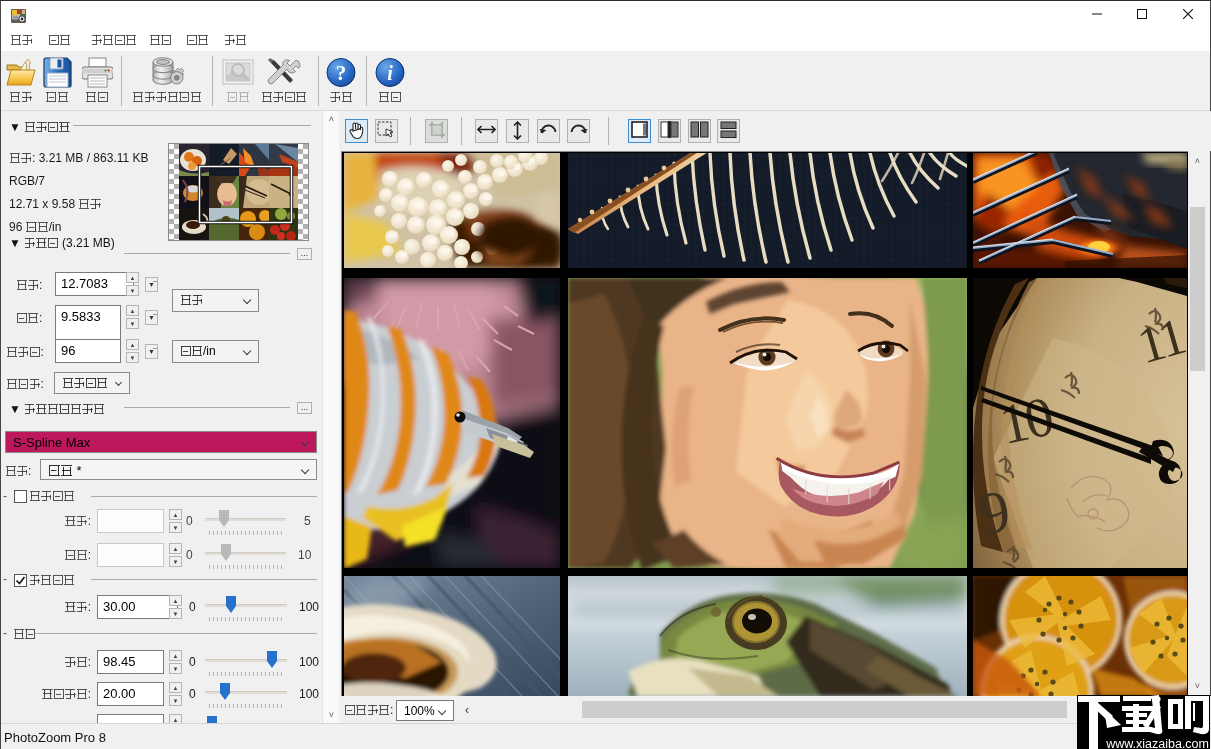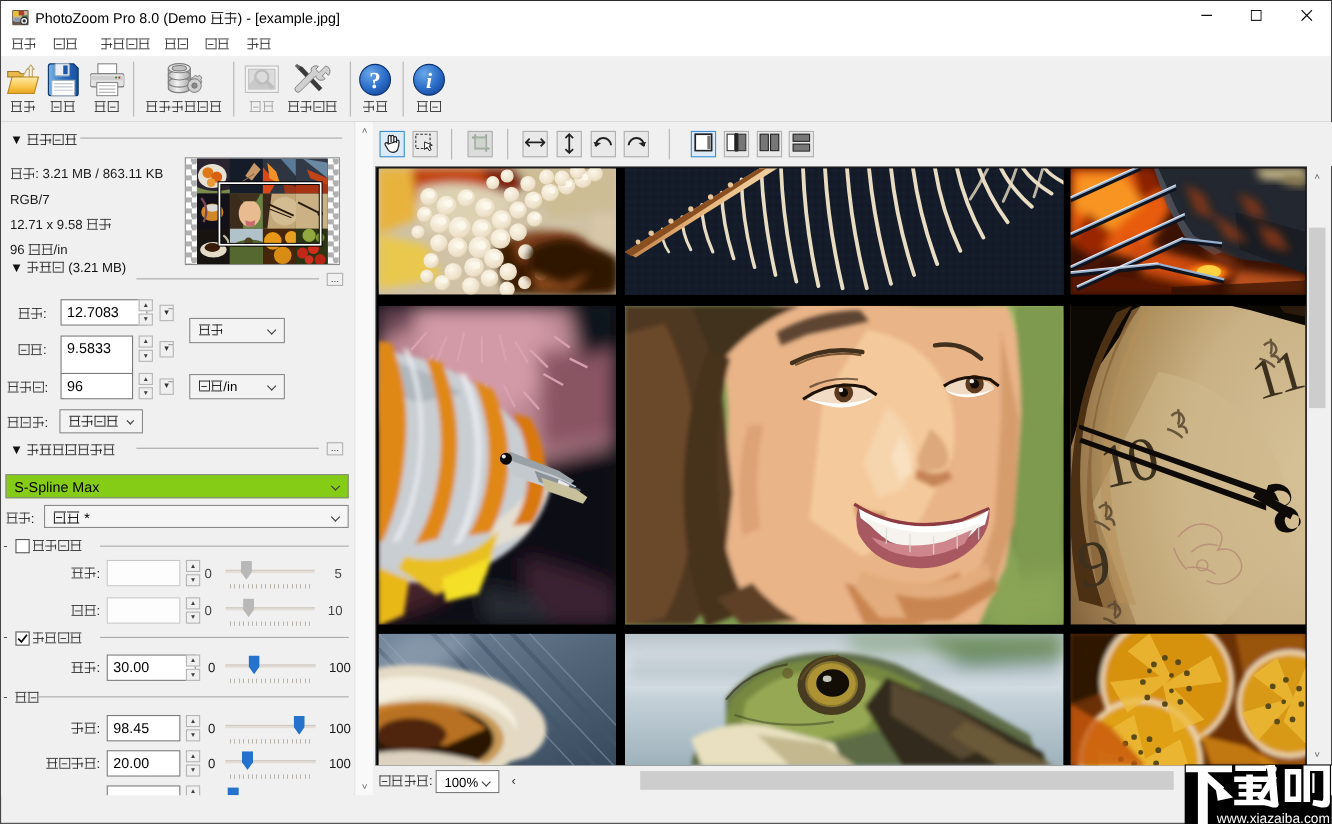--- a/index.html
+++ b/index.html
@@ -71,21 +71,20 @@
  <svg class="abs" style="left:10px;top:7px" width="16" height="16" viewBox="0 0 16 16">
         <rect x="0" y="1" width="15" height="14" rx="1" fill="#6a5a4a"></rect>
         <rect x="1" y="2" width="13" height="9" fill="#c8b89a"></rect>
         <rect x="1" y="2" width="5" height="5" fill="#e8c030"></rect>
         <rect x="6" y="2" width="5" height="4" fill="#b04028"></rect>
         <rect x="9" y="6" width="5" height="5" fill="#487048"></rect>
         <rect x="2" y="8" width="5" height="4" fill="#8898b8"></rect>
         <circle cx="11" cy="11" r="3.2" fill="#f0f0f0" stroke="#333" stroke-width="1"></circle>
         <circle cx="11" cy="11" r="1.4" fill="#203040"></circle>
       </svg>
- <div id="title-txt">PhotoZoom Pro 8.0 (Demo <span class="cj"></span><span class="cj b"></span>) - [example.jpg]</div>
  <div class="wbtn" style="left:1073px"><svg width="10" height="10" viewBox="0 0 10 10">
           <path d="M0 5h10" stroke="#111" stroke-width="1"></path>
         </svg></div>
  <div class="wbtn" style="left:1118px"><svg width="10" height="10" viewBox="0 0 10 10">
           <rect x="0.5" y="0.5" width="9" height="9" fill="none" stroke="#111" stroke-width="1"></rect>
         </svg></div>
  <div class="wbtn" style="left:1164px"><svg width="10" height="10" viewBox="0 0 10 10">
           <path d="M0 0l10 10M10 0L0 10" stroke="#111" stroke-width="1.1"></path>
         </svg></div>
 </div>
@@ -317,21 +316,21 @@
         <div class="u">▲</div>
         <div class="d">▼</div>
       </div>
  <div class="cons" style="left:144px;top:233px">▼̅</div>
  <div class="dd" style="left:171px;top:229px;width:87px;height:23px"><span class="cj c"></span><span class="cj"></span>/in<span class="chev"></span></div>
  <div class="ptxt" style="left:5px;top:266px"><span class="cj"></span><span class="cj c"></span><span class="cj b"></span>:</div>
  <div class="dd" style="left:53px;top:261px;width:76px;height:22px"><span class="cj"></span><span class="cj b"></span><span class="cj c"></span><span class="cj"></span><span class="chev" style="width:5px;height:5px"></span></div>
  <div class="sechead" style="left:8px;top:291px">▼ <span class="cj b"></span><span class="cj"></span><span class="cj"></span><span class="cj c"></span><span class="cj"></span><span class="cj b"></span><span class="cj"></span></div>
  <div class="secline" style="left:123px;top:296px;width:166px"></div>
  <div class="dots" style="left:296px;top:291px">...</div>
- <div class="dd" style="left:4px;top:320px;width:312px;height:22px;background:#84cc16;font-size:13px">S-Spline Max<span class="chev"></span></div>
+ <div class="dd" style="left:4px;top:320px;width:312px;height:22px;background:#be185d;font-size:13px">S-Spline Max<span class="chev"></span></div>
  <div class="ptxt" style="left:4px;top:353px"><span class="cj"></span><span class="cj b"></span>:</div>
  <div class="dd" style="left:39px;top:348px;width:277px;height:21px;background:#f5f5f5;font-size:13px"><span class="cj c"></span><span class="cj"></span> *<span class="chev"></span></div>
  <div class="ptxt" style="left:2px;top:378px;color:#555">-</div>
  <div class="cb" style="left:13px;top:379px"></div>
  <div class="ptxt" style="left:28px;top:378px"><span class="cj"></span><span class="cj b"></span><span class="cj c"></span><span class="cj"></span></div>
  <div class="secline" style="left:90px;top:385px;width:226px"></div>
  <div class="ptxt" style="left:15px;top:403px;width:75px;text-align:right;color:#222"><span class="cj"></span><span class="cj b"></span>:</div>
  <div class="inp dis" style="left:96px;top:398px;width:67px;height:24px"></div>
  <div class="spin" style="left:168px;top:398px">
         <div class="u">▲</div>
@@ -997,20 +996,23 @@
 </div>
 
 <div id="zoombar">
  <div class="ptxt" style="left:3px;top:7px"><span class="cj c"></span><span class="cj"></span><span class="cj b"></span><span class="cj"></span>:</div>
  <div class="dd" style="left:55px;top:4px;width:58px;height:21px;background:#fff;border-color:#7a7a7a">100%<span class="chev"></span></div>
  <div class="ptxt" style="left:124px;top:7px;color:#333">‹</div>
  <div class="abs" style="left:133px;top:5px;width:713px;height:17px;background:#f0f0f0"></div>
  <div class="sbthumb" style="left:241px;top:5px;width:485px;height:17px"></div>
 </div>
 
+<div id="statusbar">
+      <div class="txt">PhotoZoom Pro 8</div>
+    </div>
 
 <div id="wm">
 <svg width="133" height="55" viewBox="0 0 133 55">
 <rect width="133" height="55" fill="#000"></rect>
 <g fill="#fff">
 <path d="M1 1h42v6H21v48h-9V7H1z"></path>
 <path d="M19 6l17 15-5 5L15 11z"></path>
 <path d="M27 14l17 16-14 3z"></path>
 <path d="M46 1h28v5H46zM45 11h31v5H45zM45 32h30v5H45z"></path>
 <path d="M56 9h6v26h-6z"></path>

